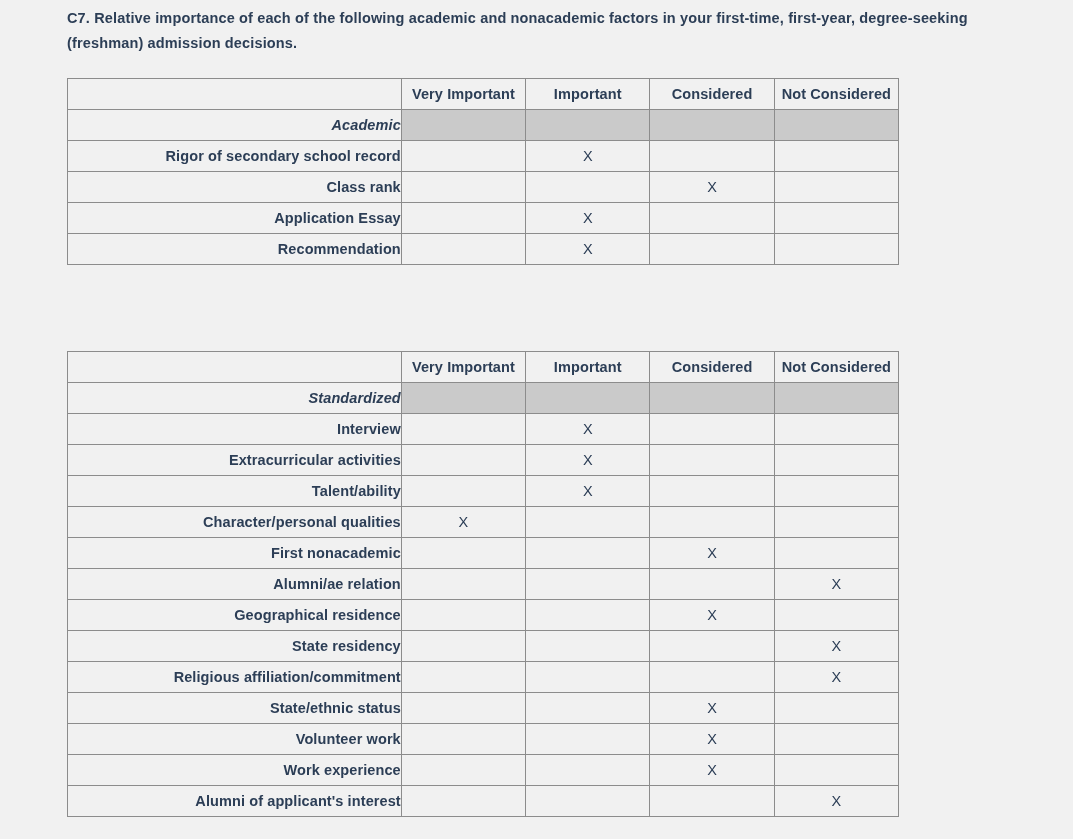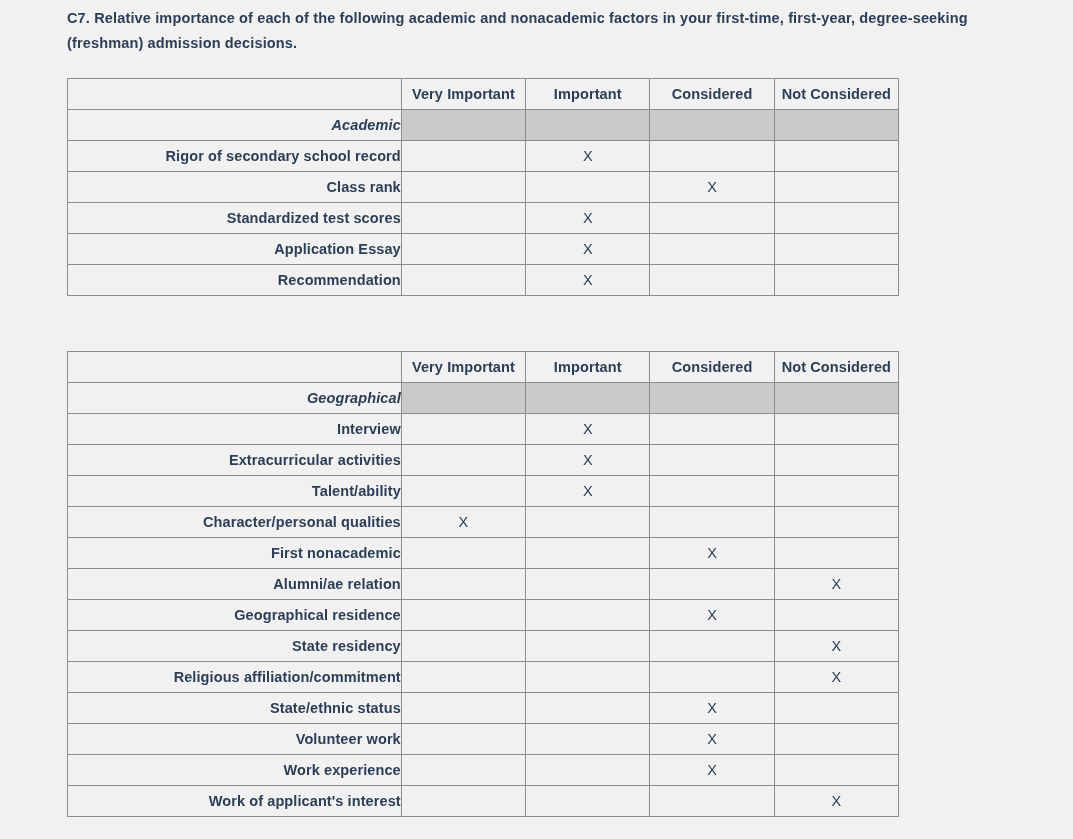--- a/index.html
+++ b/index.html
@@ -129,27 +129,20 @@
             <td class="mark"></td>
           </tr>
           <tr>
             <td class="rowlabel">Class rank</td>
             <td class="mark"></td>
             <td class="mark"></td>
             <td class="mark"><span>X</span></td>
             <td class="mark"></td>
           </tr>
           <tr>
-            <td class="rowlabel">Standardized test scores</td>
-            <td class="mark"></td>
-            <td class="mark"><span>X</span></td>
-            <td class="mark"></td>
-            <td class="mark"></td>
-          </tr>
-          <tr>
             <td class="rowlabel">Application Essay</td>
             <td class="mark"></td>
             <td class="mark"><span>X</span></td>
             <td class="mark"></td>
             <td class="mark"></td>
           </tr>
           <tr>
             <td class="rowlabel">Recommendation</td>
             <td class="mark"></td>
             <td class="mark"><span>X</span></td>
@@ -171,21 +164,21 @@
       </colgroup>
       <tbody>
           <tr>
             <th class="hdr hdr-blank"></th>
             <th class="hdr">Very Important</th>
             <th class="hdr">Important</th>
             <th class="hdr">Considered</th>
             <th class="hdr">Not Considered</th>
           </tr>
           <tr class="section-row">
-            <td class="rowlabel">Geographical</td>
+            <td class="rowlabel">Standardized</td>
             <td class="shaded"></td>
             <td class="shaded"></td>
             <td class="shaded"></td>
             <td class="shaded"></td>
           </tr>
           <tr>
             <td class="rowlabel">Interview</td>
             <td class="mark"></td>
             <td class="mark"><span>X</span></td>
             <td class="mark"></td>
@@ -262,21 +255,21 @@
             <td class="mark"></td>
           </tr>
           <tr>
             <td class="rowlabel">Work experience</td>
             <td class="mark"></td>
             <td class="mark"></td>
             <td class="mark"><span>X</span></td>
             <td class="mark"></td>
           </tr>
           <tr>
-            <td class="rowlabel">Work of applicant's interest</td>
+            <td class="rowlabel">Alumni of applicant's interest</td>
             <td class="mark"></td>
             <td class="mark"></td>
             <td class="mark"></td>
             <td class="mark"><span>X</span></td>
           </tr>
         </tbody>
     </table>
   </div>
 
 </div>

